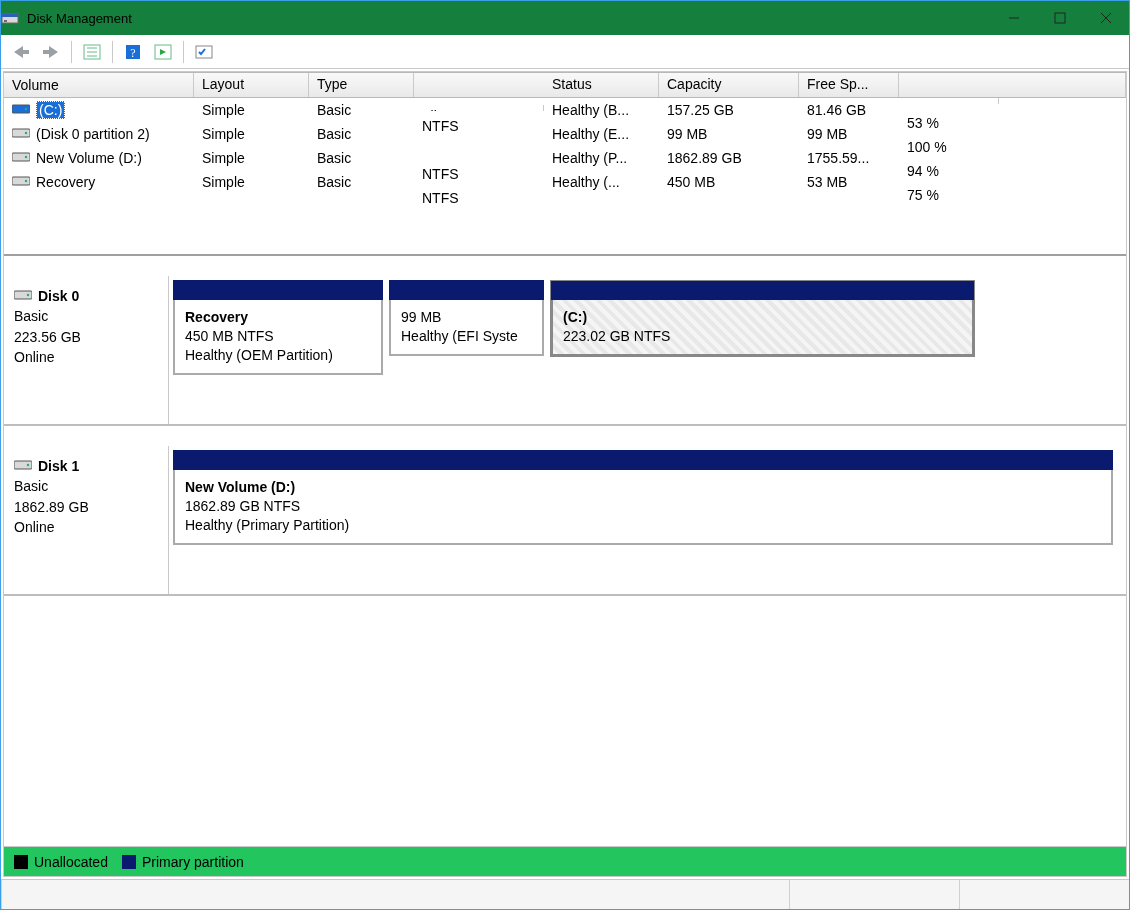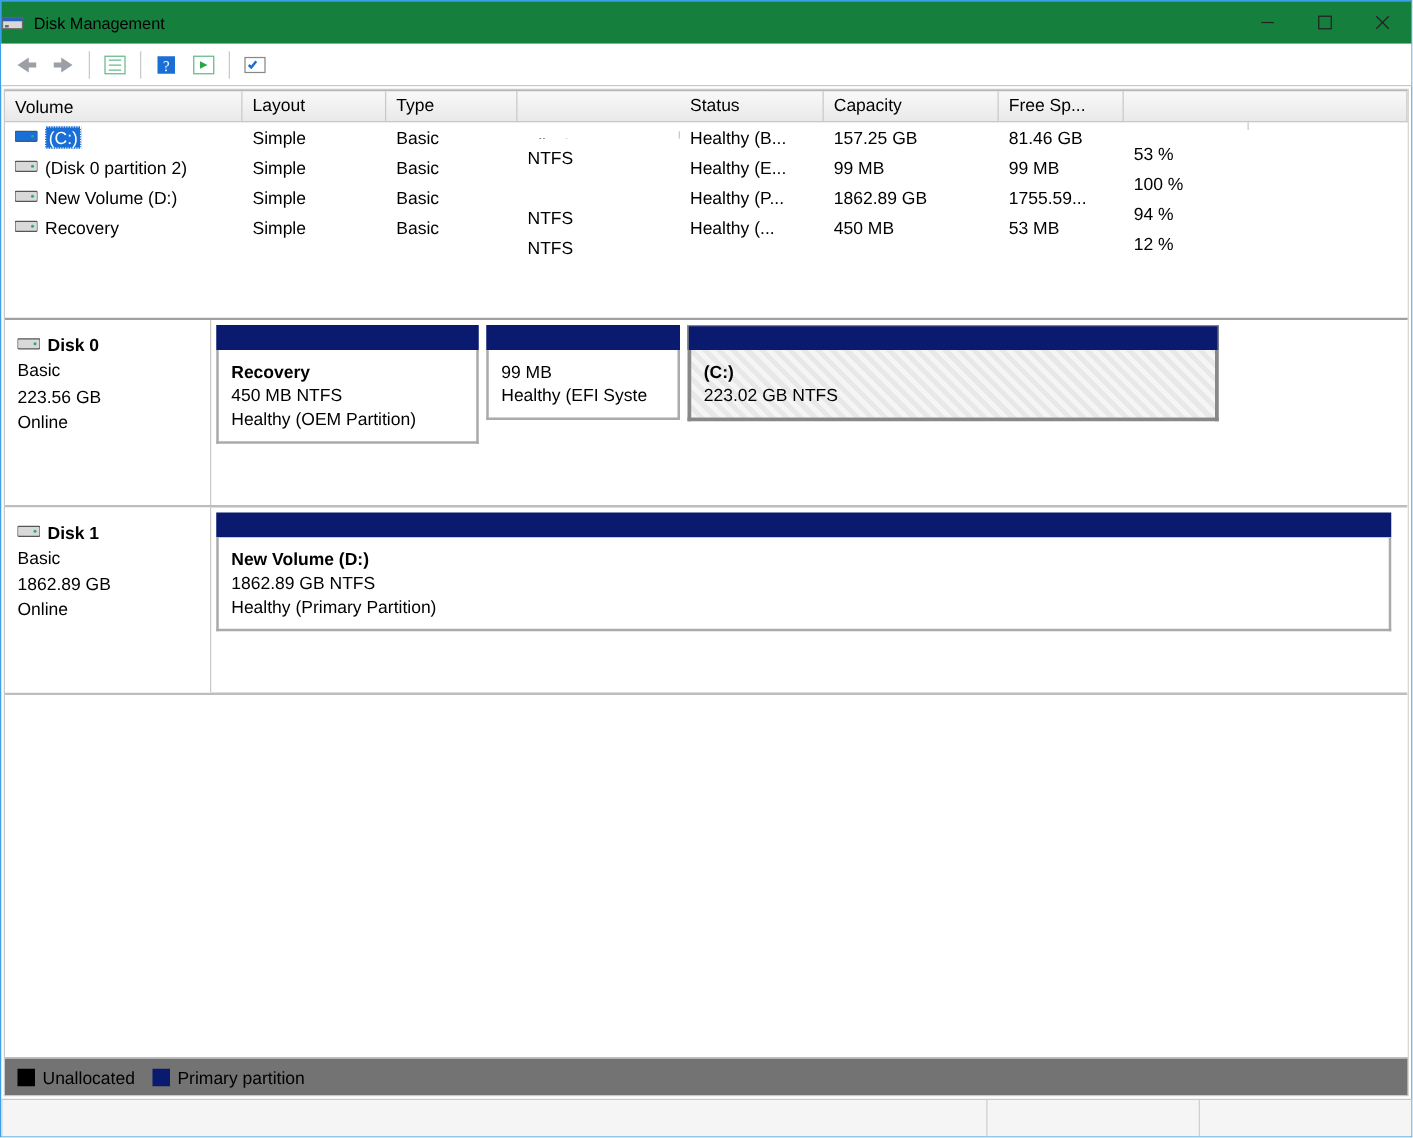--- a/index.html
+++ b/index.html
@@ -36,34 +36,34 @@
   .col-fs      { width:130px;margin-top:32px; }
   .col-status  { width:115px; }
   .col-capacity{ width:140px; }
   .col-free    { width:100px; }
   .col-pfree   { width:100px;margin-top:25px; }
   .col-extra   { flex:1; }
   .drive-icon { width:18px; height:12px; }
   .selected-label { background:#1a6fd6; color:#fff; padding:0 2px; border:1px dotted #fff; }
   
   .disks { flex:1; overflow:auto; background:#fff; }
-  .disk-pane { display:flex; border-bottom:2px solid #bdbdbd; min-height:150px; }
+  .disk-pane { display:flex; border-bottom:2px solid #bdbdbd; min-height:150px;margin-top:20px; }
   .disk-label { width:165px; padding:10px 10px; border-right:1px solid #c9c9c9; background:#fff; }
   .disk-label .name { font-weight:600; display:flex; align-items:center; gap:6px; }
   .disk-label div { font-size:14px; line-height:1.45; }
   .disk-parts { flex:1; display:flex; flex-direction:column; padding:4px 4px; gap:2px; }
   .part-row { display:flex; gap:6px; flex:1; }
   .part-header { height:20px; background:#0a1a6e; }
   .part-box { border:2px solid #aaa; border-top:none; padding:8px 10px; background:#fff; font-size:14px; line-height:1.35; overflow:hidden; }
   .part-wrap { display:flex; flex-direction:column; }
   .part-wrap.sel .part-box { background:repeating-linear-gradient(45deg,#f5f5f5 0 4px,#e8e8e8 4px 8px); border:3px solid #888; border-top:none; }
   .part-wrap.sel .part-header { border:1px solid #888; border-bottom:none; }
   .part-box b { font-weight:600; }
   
-  .legend { height:30px; border-top:1px solid #c9c9c9; display:flex; align-items:center; gap:14px; padding:0 10px; background:#737373; }
+  .legend { height:30px; border-top:1px solid #c9c9c9; display:flex; align-items:center; gap:14px; padding:0 10px; background:#22c55e; }
   .legend .sw { width:14px; height:14px; display:inline-block; margin-right:6px; vertical-align:middle; }
   .legend-item { display:flex; align-items:center; font-size:14px; }
   .sw-unalloc { background:#000; }
   .sw-primary { background:#0a1a6e; }
   
   .statusbar { height:30px; border-top:1px solid #c9c9c9; display:flex; background:#f5f5f5; }
   .status-cell { border-left:1px solid #d0d0d0; height:100%; }
 </style>
 </head>
 <body>
@@ -212,21 +212,21 @@
                   <circle cx="14" cy="6" r="1.2" fill="#2a8"></circle>
                 </svg></span>
               <span>Recovery</span>
             </div>
     <div class="col col-layout">Simple</div>
     <div class="col col-type">Basic</div>
     <div class="col col-fs">NTFS</div>
     <div class="col col-status">Healthy (...</div>
     <div class="col col-capacity">450 MB</div>
     <div class="col col-free">53 MB</div>
-    <div class="col col-pfree">12 %</div>
+    <div class="col col-pfree">75 %</div>
           </div>
         </div>
     </div>
 
     <div class="disks" id="disks">
         <div class="disk-pane">
           <div class="disk-label">
     <div class="name">
               <span><svg class="drive-icon" viewBox="0 0 18 12">
                   <rect x="0" y="2" width="18" height="8" rx="1" fill="#d9d9d9" stroke="#555"></rect>

